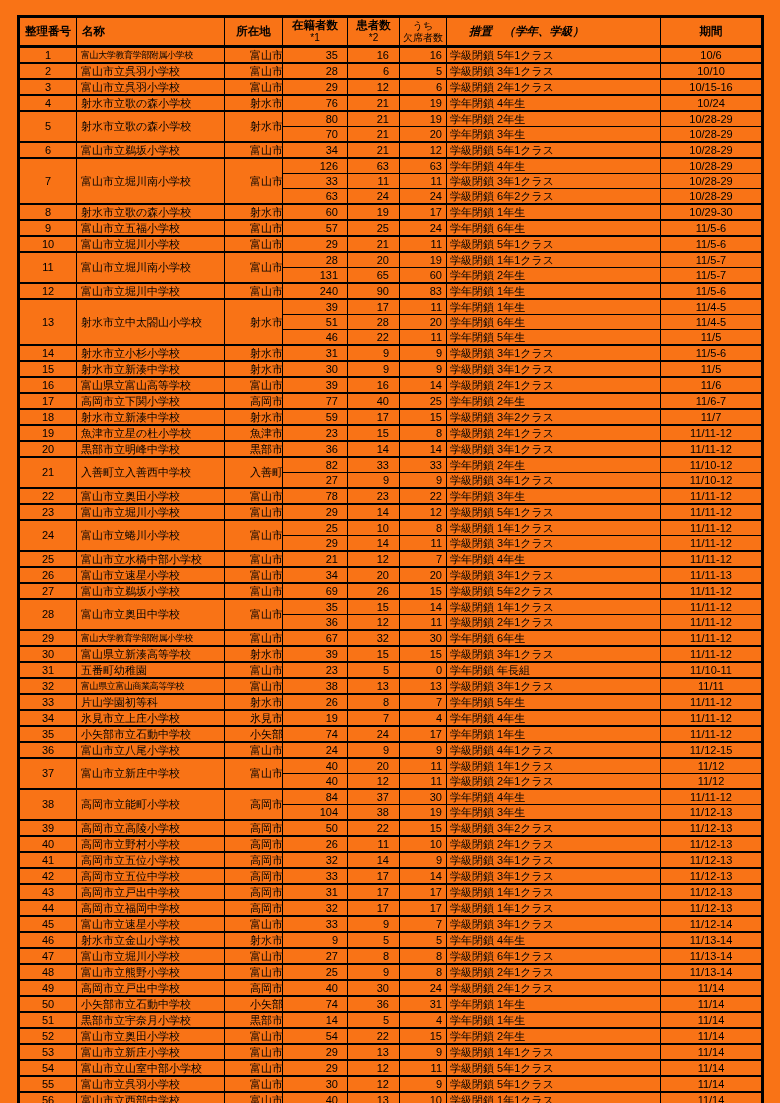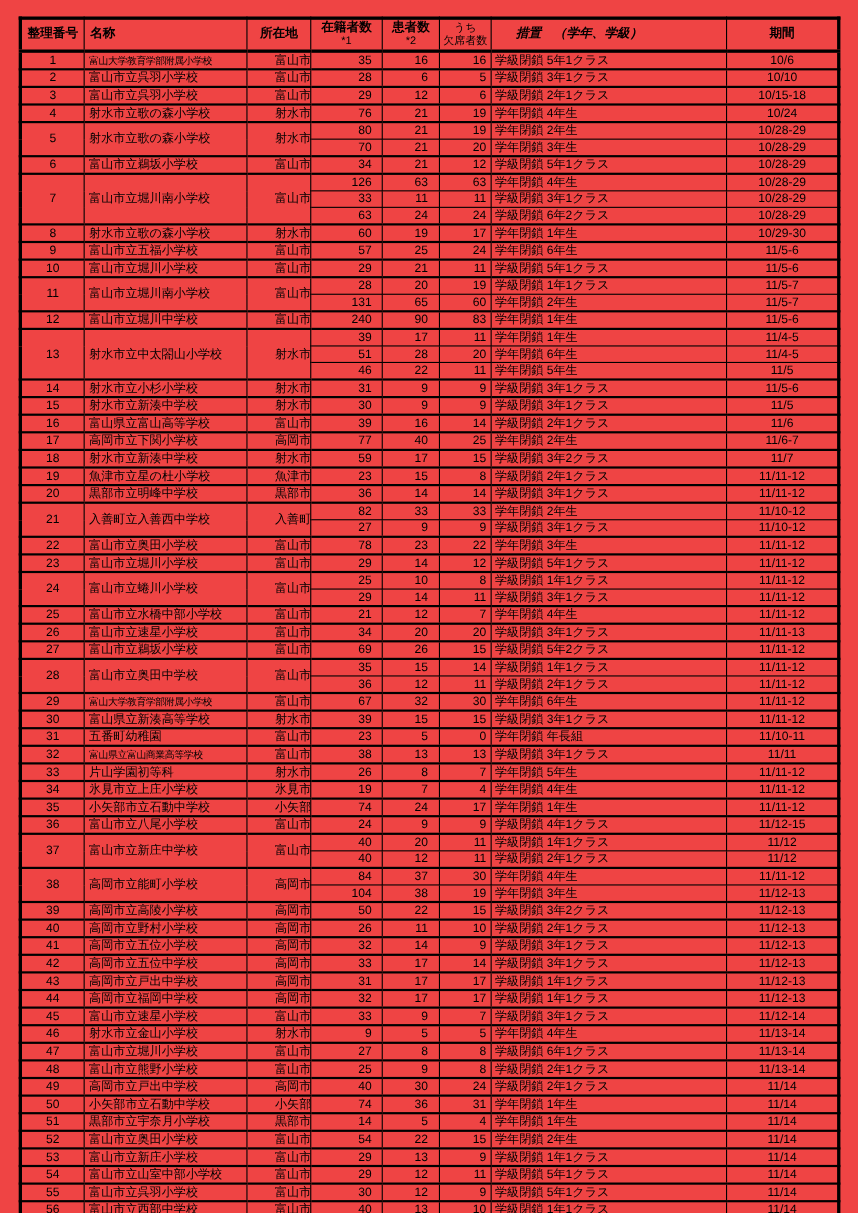--- a/index.html
+++ b/index.html
@@ -4,21 +4,21 @@
 <style>
   html,body{margin:0;padding:0;}
   body{
     width:780px;height:1103px;
     background:#e8e8e8;
     font-family:"Liberation Sans","DejaVu Sans",sans-serif;
     color:#000;
   }
   .page{
     position:relative;width:780px;height:1103px;
-    background:#ef4444;overflow:hidden;
+    background:#f97316;overflow:hidden;
   }
   table.report{
     position:absolute;left:17px;top:15px;width:744px;
     border-collapse:collapse;table-layout:fixed;
     border:3px solid #000;
   }
   col.c-seq{width:58px;}
   col.c-name{width:148px;}
   col.c-loc{width:58px;}
   col.c-enrolled{width:65px;}
@@ -112,21 +112,21 @@
           <td class="col-period">10/10</td>
         </tr>
         <tr class="group-start">
           <td class="col-seq">3</td>
           <td class="col-name">富山市立呉羽小学校</td>
           <td class="col-loc">富山市</td>
           <td class="col-enrolled num">29</td>
           <td class="col-patients num">12</td>
           <td class="col-absent num">6</td>
           <td class="col-measure">学級閉鎖 2年1クラス</td>
-          <td class="col-period">10/15-18</td>
+          <td class="col-period">10/15-16</td>
         </tr>
         <tr class="group-start">
           <td class="col-seq">4</td>
           <td class="col-name">射水市立歌の森小学校</td>
           <td class="col-loc">射水市</td>
           <td class="col-enrolled num">76</td>
           <td class="col-patients num">21</td>
           <td class="col-absent num">19</td>
           <td class="col-measure">学年閉鎖 4年生</td>
           <td class="col-period">10/24</td>

